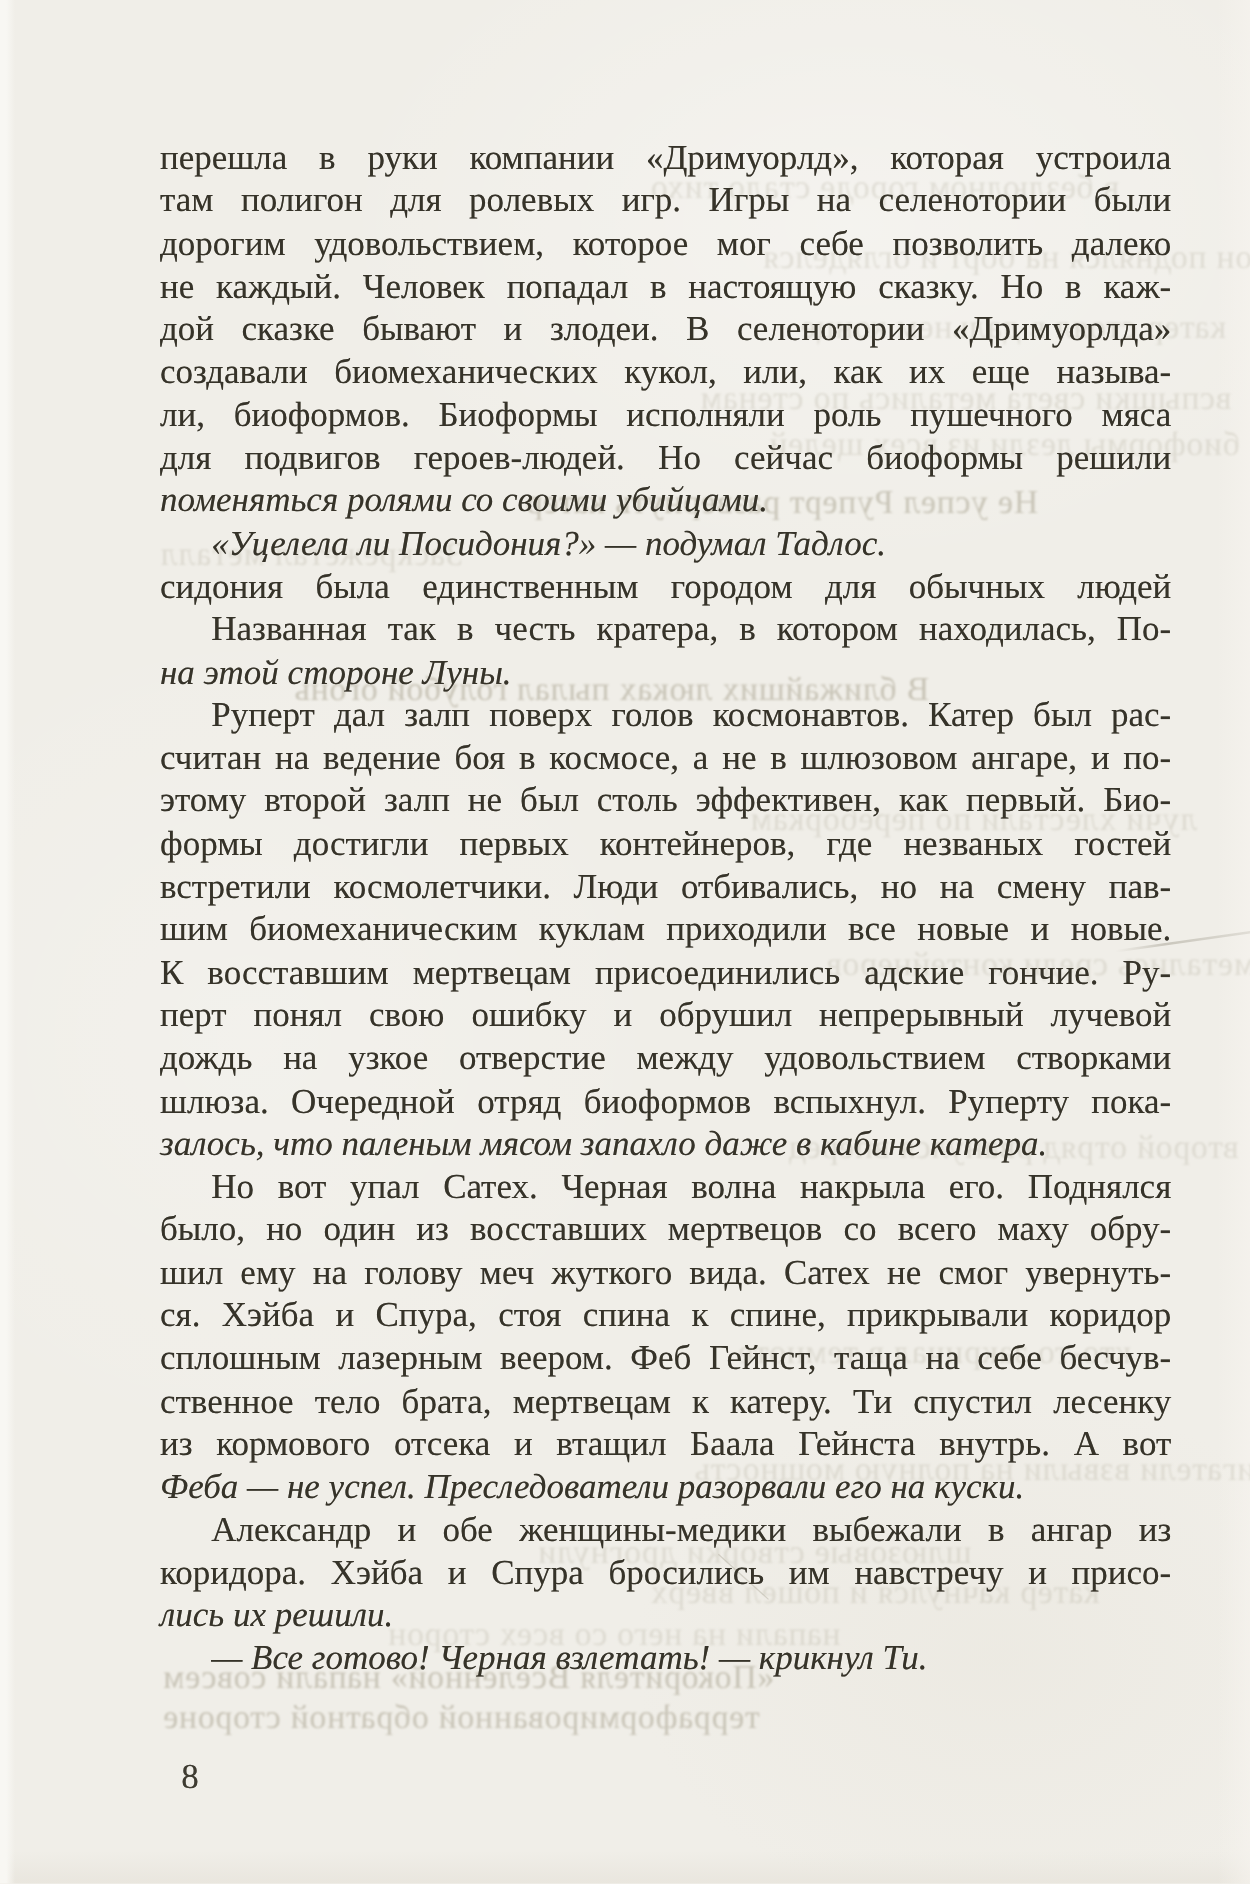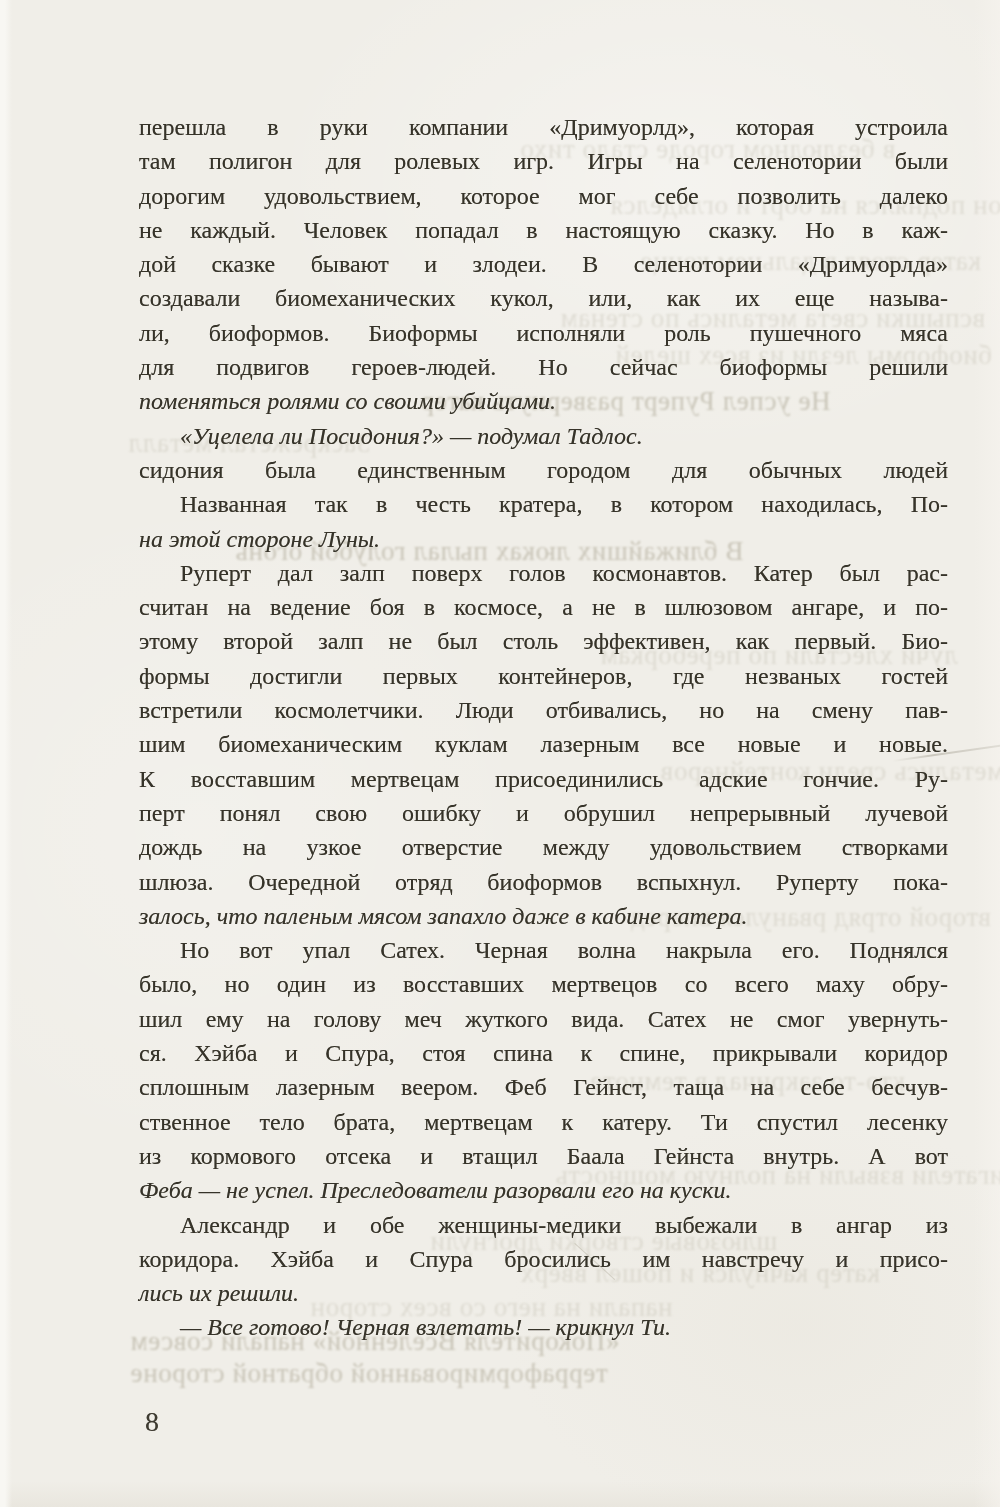--- a/index.html
+++ b/index.html
@@ -71,23 +71,23 @@
     top: 1243px; left: 575px;
     width: 54px; height: 1px;
     background: rgba(160,154,138,0.35);
     transform: rotate(42deg);
     transform-origin: left top;
   }
 
   
   .textblock {
     position: absolute;
-    left: 139px; top: 110px;
+    left: 128px; top: 110px;
     width: 809px;
-    font-size: 24px;
+    font-size: 28px;
     line-height: 34.3px;
     color: #363329;
     text-shadow: 0 0 0.5px rgba(54,51,41,0.55);
   }
   .para { margin: 0; }
   .line {
     text-align: justify;
     text-align-last: justify;
     height: 34.3px;
     overflow: visible;
@@ -155,21 +155,21 @@
       <div class="line fl">Названная так в честь кратера, в котором находилась, По-</div>
       <div class="line ll">на этой стороне Луны.</div>
     </div>
 
     <div class="para">
       <div class="line fl">Руперт дал залп поверх голов космонавтов. Катер был рас-</div>
       <div class="line">считан на ведение боя в космосе, а не в шлюзовом ангаре, и по-</div>
       <div class="line">этому второй залп не был столь эффективен, как первый. Био-</div>
       <div class="line">формы достигли первых контейнеров, где незваных гостей</div>
       <div class="line">встретили космолетчики. Люди отбивались, но на смену пав-</div>
-      <div class="line">шим биомеханическим куклам лазерным все новые и новые.</div>
+      <div class="line">шим биомеханическим куклам приходили все новые и новые.</div>
       <div class="line">К восставшим мертвецам присоединились адские гончие. Ру-</div>
       <div class="line">перт понял свою ошибку и обрушил непрерывный лучевой</div>
       <div class="line">дождь на узкое отверстие между удовольствием створками</div>
       <div class="line">шлюза. Очередной отряд биоформов вспыхнул. Руперту пока-</div>
       <div class="line ll">залось, что паленым мясом запахло даже в кабине катера.</div>
     </div>
 
     <div class="para">
       <div class="line fl">Но вот упал Сатех. Черная волна накрыла его. Поднялся</div>
       <div class="line">было, но один из восставших мертвецов со всего маху обру-</div>

